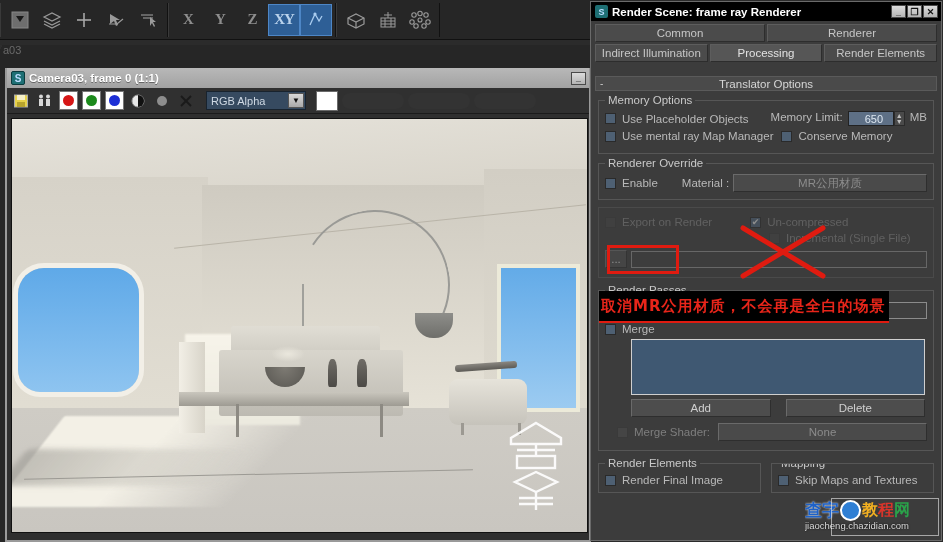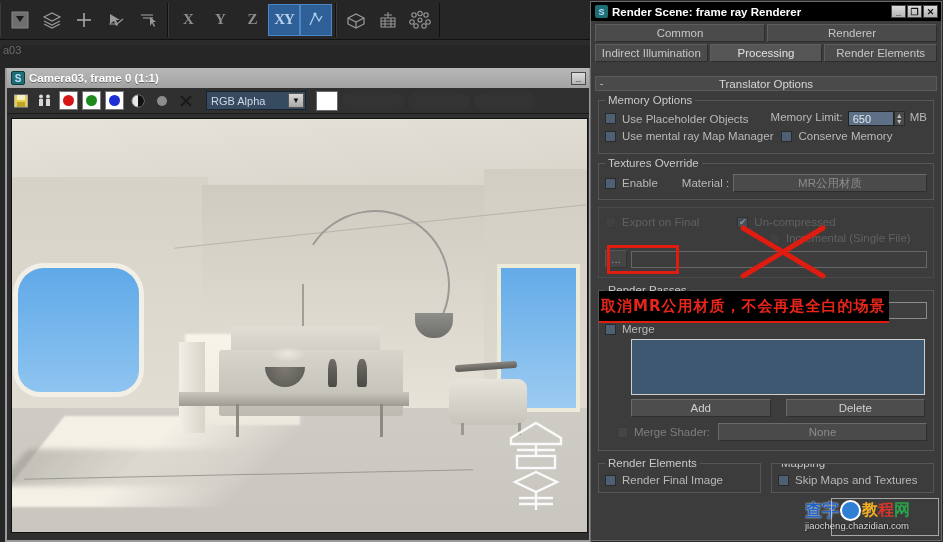--- a/index.html
+++ b/index.html
@@ -266,21 +266,21 @@
     content:"✔"; display:block; color:#cfcfcf; font-size:9px;
     line-height:9px; text-align:center;
   }
   .lbl{ color:#b9b9b9; font-size:11.5px; }
   .lbl.dim{ color:#7e7e7e; }
 
   .spin-wrap{ display:flex; margin-left:auto; }
   .numfield{
     width:46px; height:15px; background:#5e7086; border:1px solid #222;
     color:#dce6f0; font-size:11px; display:flex; align-items:center;
-    padding-left:4px;
+    padding-left:16px;
   }
   .spinner{
     width:11px; height:15px; background:#4a4a4a; border:1px solid #2b2b2b;
     display:flex; flex-direction:column; align-items:center; justify-content:center;
     color:#c0c0c0; font-size:7px; line-height:6px;
   }
   .unit{ margin-left:5px; color:#b9b9b9; font-size:11.5px; }
 
   .txtfield{
     height:17px; background:#3f3f3f; border:1px solid #8b8b8b;
@@ -619,33 +619,33 @@
       </div>
       <div class="row">
         <div class="cb"></div>
         <span class="lbl">Use mental ray Map Manager</span>
         <div class="cb" style="margin-left:8px"></div>
         <span class="lbl">Conserve Memory</span>
       </div>
     </div>
 
     <div class="group">
-      <span class="legend">Textures Override</span>
+      <span class="legend">Renderer Override</span>
       <div class="row" style="margin-bottom:0">
         <div class="cb"></div>
         <span class="lbl">Enable</span>
         <span class="lbl" style="margin-left:24px">Material :</span>
         <div class="matfield">MR公用材质</div>
       </div>
     </div>
 
     <div class="group overlay-hidden" style="margin-top:7px;padding-top:8px">
       <div class="row">
         <div class="cb disabled"></div>
-        <span class="lbl dim">Export on Final</span>
+        <span class="lbl dim">Export on Render</span>
         <div class="cb checked" style="margin-left:38px"></div>
         <span class="lbl dim">Un-compressed</span>
       </div>
       <div class="row">
         <div class="cb disabled" style="margin-left:164px"></div>
         <span class="lbl dim">Incremental (Single File)</span>
       </div>
       <div class="row" style="margin-top:6px;margin-bottom:2px">
         <div class="btn sm">...</div>
         <div class="txtfield" style="margin-left:4px"></div>

